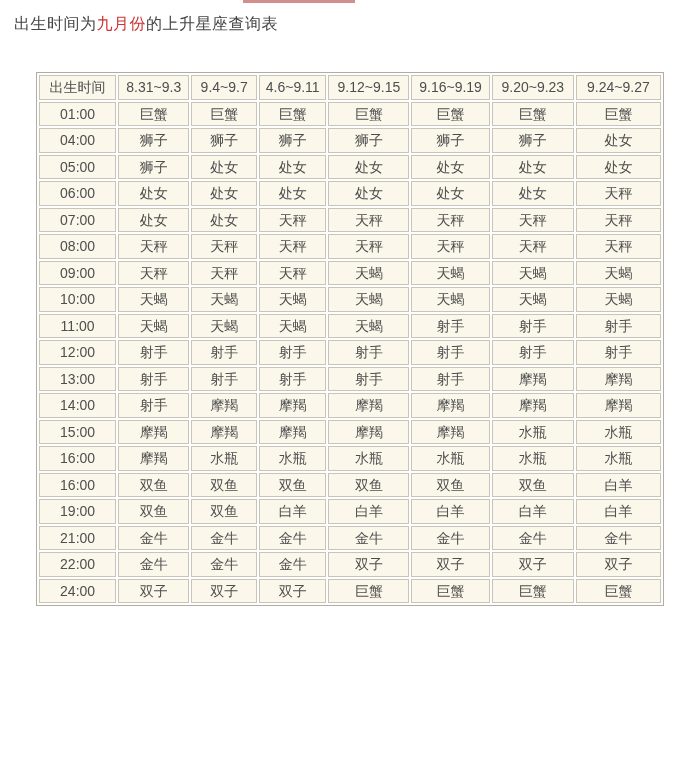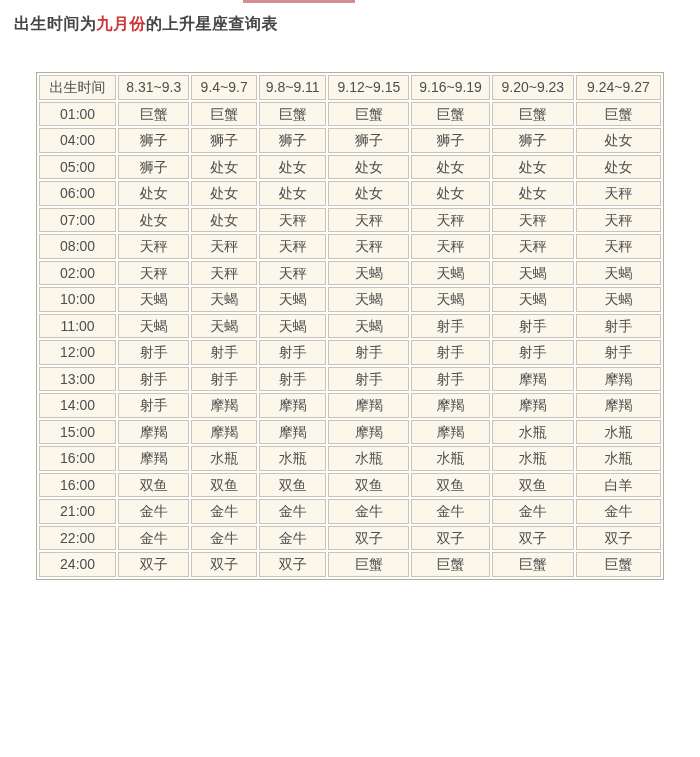--- a/index.html
+++ b/index.html
@@ -20,21 +20,21 @@
     top: 0;
     left: 243px;
     width: 112px;
     height: 3px;
     background: #c06868;
     opacity: 0.75;
   }
   .title {
     padding: 13px 0 0 14px;
     font-size: 16px;
-    font-weight: bold;
+    font-weight: normal;
     color: #454545;
     line-height: 22px;
     letter-spacing: 0.5px;
   }
   .title .highlight {
     color: #cc3333;
   }
   table.sign-table {
     margin: 37px auto 0 auto;
     width: 628px;
@@ -79,21 +79,21 @@
         <col style="width: 13.3%;">
         <col style="width: 12.9%;">
         <col style="width: 13.5%;">
         <col style="width: 14%;">
       </colgroup>
     <thead>
       <tr>
           <th>出生时间</th>
           <th>8.31~9.3</th>
           <th>9.4~9.7</th>
-          <th>9.8~9.11</th>
+          <th>4.6~9.11</th>
           <th>9.12~9.15</th>
           <th>9.16~9.19</th>
           <th>9.20~9.23</th>
           <th>9.24~9.27</th>
         </tr>
     </thead>
     <tbody>
         <tr>
           <td>01:00</td>
           <td>巨蟹</td>
@@ -148,21 +148,21 @@
           <td>08:00</td>
           <td>天秤</td>
           <td>天秤</td>
           <td>天秤</td>
           <td>天秤</td>
           <td>天秤</td>
           <td>天秤</td>
           <td>天秤</td>
         </tr>
         <tr>
-          <td>02:00</td>
+          <td>09:00</td>
           <td>天秤</td>
           <td>天秤</td>
           <td>天秤</td>
           <td>天蝎</td>
           <td>天蝎</td>
           <td>天蝎</td>
           <td>天蝎</td>
         </tr>
         <tr>
           <td>10:00</td>
@@ -235,20 +235,30 @@
           <td>水瓶</td>
         </tr>
         <tr>
           <td>16:00</td>
           <td>双鱼</td>
           <td>双鱼</td>
           <td>双鱼</td>
           <td>双鱼</td>
           <td>双鱼</td>
           <td>双鱼</td>
+          <td>白羊</td>
+        </tr>
+        <tr>
+          <td>19:00</td>
+          <td>双鱼</td>
+          <td>双鱼</td>
+          <td>白羊</td>
+          <td>白羊</td>
+          <td>白羊</td>
+          <td>白羊</td>
           <td>白羊</td>
         </tr>
         <tr>
           <td>21:00</td>
           <td>金牛</td>
           <td>金牛</td>
           <td>金牛</td>
           <td>金牛</td>
           <td>金牛</td>
           <td>金牛</td>

